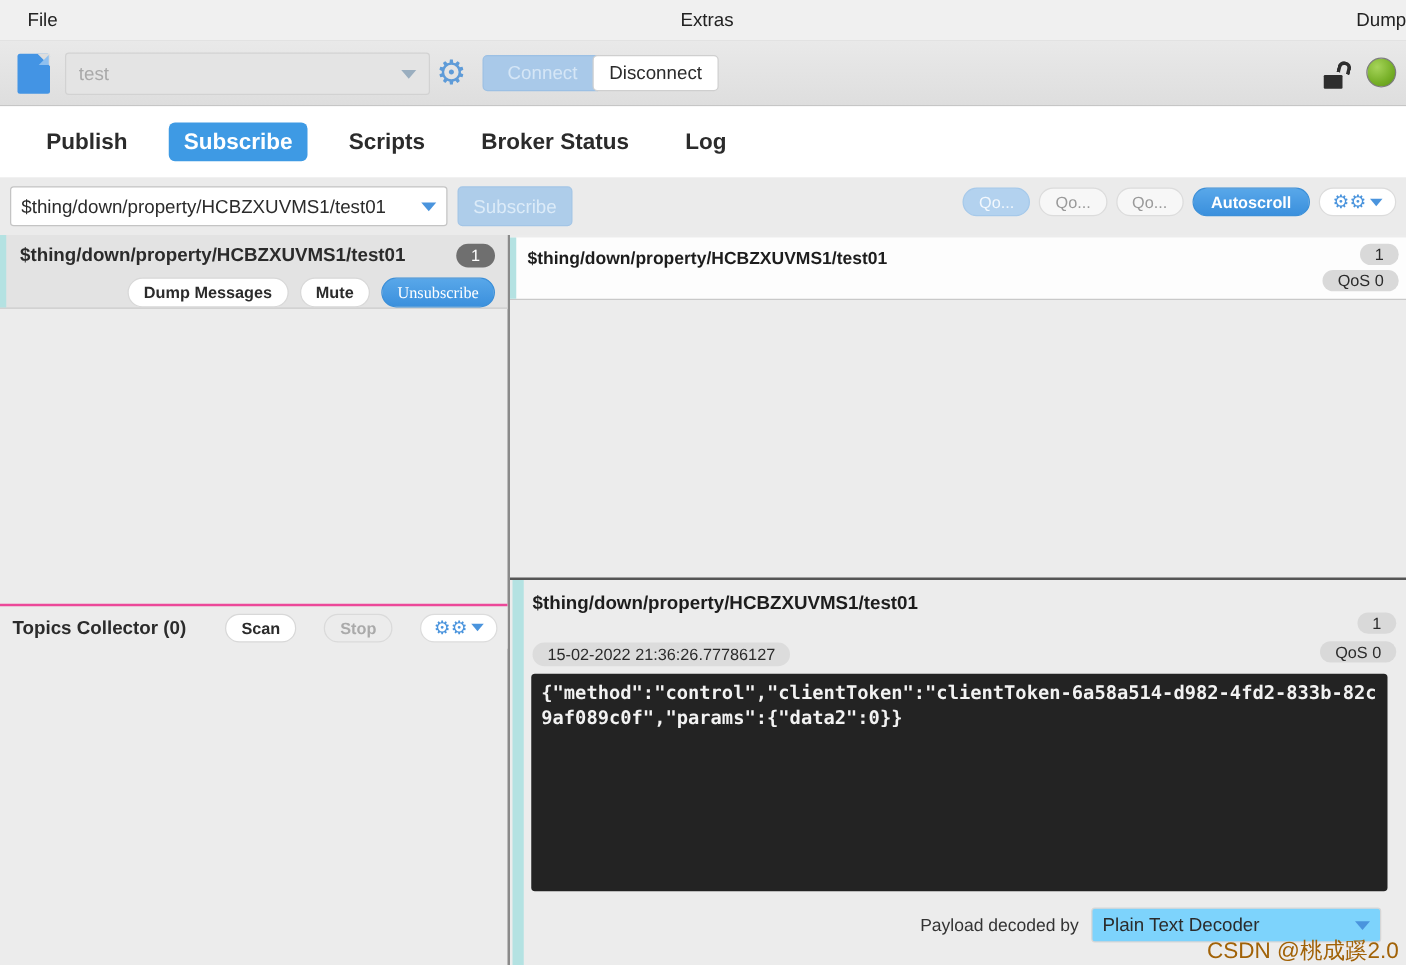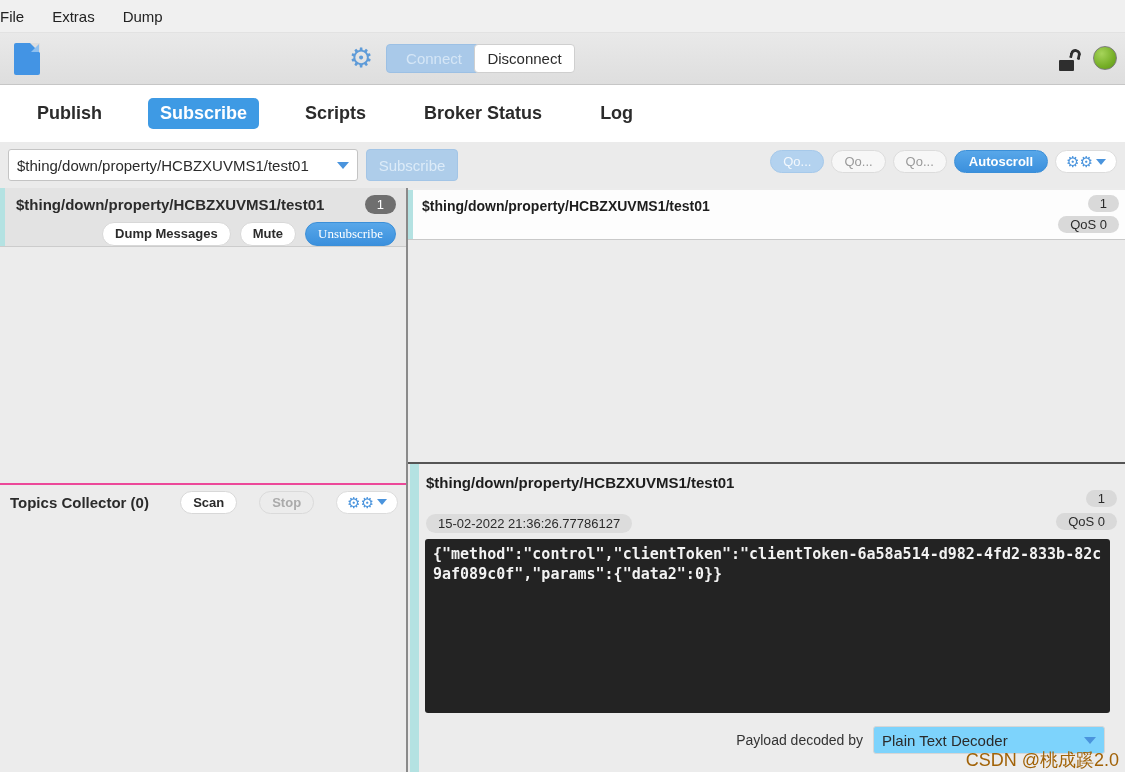--- a/index.html
+++ b/index.html
@@ -1,40 +1,40 @@
 <!DOCTYPE html>
 <html><head>
 <meta charset="utf-8">
 <style>
   * { margin:0; padding:0; box-sizing:border-box; }
   html,body { width:1125px; height:772px; font-family:"Liberation Sans", sans-serif; background:#ececec; overflow:hidden; }
   .app { position:relative; width:1125px; height:772px; }
 
   
-  .menubar { position:absolute; top:0; left:0; width:100%; height:33px; background:#f0f0f0; display:flex; align-items:center; gap:28px; border-bottom:1px solid #e2e2e2; }
+  .menubar { position:absolute; top:0; left:0; width:100%; height:33px; background:#f0f0f0; display:flex; align-items:center; padding-left:22px; gap:28px; border-bottom:1px solid #e2e2e2;justify-content:space-between; }
   .menubar span { font-size:15px; color:#222; cursor:default; }
 
   
   .toolbar { position:absolute; top:33px; left:0; width:100%; height:52px; background:linear-gradient(#e9e9e9,#dedede); border-bottom:1px solid #c6c6c6; }
   .file-icon { position:absolute; left:14px; top:10px; width:26px; height:32px; background:#4394e4; border-radius:2px; }
   .file-icon::before { content:""; position:absolute; right:0; top:0; border-style:solid; border-width:0 10px 10px 0; border-color:transparent #dedede transparent transparent; }
   .file-icon::after { content:""; position:absolute; right:1px; top:1px; border-style:solid; border-width:0 0 8px 8px; border-color:transparent transparent #8fc0ef transparent; }
   .conn-combo { position:absolute; left:52px; top:9px; width:292px; height:34px; background:#e4e4e4; border:1px solid #d2d2d2; border-radius:3px; display:flex; align-items:center; padding:0 10px; }
   .conn-combo .val { color:#a9a9a9; font-size:15px; flex:1; }
   .tri-down { width:0; height:0; border-left:6px solid transparent; border-right:6px solid transparent; border-top:7px solid #9aaebf; }
   .gear-glyph { position:absolute; left:349px; top:8px; font-size:27px; color:#5e9bd8; color:#5e9bd8; line-height:34px; }
   .btn-connect { position:absolute; left:386px; top:11px; width:96px; height:29px; background:#a9c9e9; border:1px solid #9cc0e4; border-radius:4px; color:#d5e6f6; font-size:15px; display:flex; align-items:center; justify-content:center; }
   .btn-disconnect { position:absolute; left:474px; top:11px; width:101px; height:29px; background:#ffffff; border:1px solid #cfcfcf; border-radius:4px; color:#2b2b2b; font-size:15px; display:flex; align-items:center; justify-content:center; }
   .lock { position:absolute; right:44px; top:18px; width:22px; height:20px; }
   .lock .body { position:absolute; left:0; bottom:0; width:15px; height:11px; background:#2e2e2e; border-radius:1px; }
   .lock .shackle { position:absolute; right:0; top:-2px; width:11px; height:10px; border:3px solid #2e2e2e; border-bottom:none; border-radius:6px 6px 0 0; transform:rotate(14deg); }
   .status-ball { position:absolute; right:8px; top:13px; width:24px; height:24px; border-radius:50%; background:radial-gradient(circle at 35% 30%, #a6d45a, #76af27 60%, #5d9417); border:1px solid #7d7d7d; }
 
   
-  .tabrow { position:absolute; top:85px; left:0; width:100%; height:57px; background:#ffffff; display:flex; align-items:center; padding-left:25px; gap:34px; }
+  .tabrow { position:absolute; top:85px; left:0; width:100%; height:57px; background:#ffffff; display:flex; align-items:center; padding-left:25px; gap:21px; }
   .tab { font-size:18px; font-weight:bold; color:#2b2b2b; padding:5px 12px; border-radius:5px; cursor:default; }
   .tab.active { background:#3e9ae4; color:#ffffff; }
 
   
   .subbar { position:absolute; top:142px; left:0; width:100%; height:46px; background:#ebebeb; }
   .topic-combo { position:absolute; left:8px; top:7px; width:350px; height:32px; background:#ffffff; border:1px solid #c4c4c4; border-radius:3px; display:flex; align-items:center; padding:0 8px; }
   .topic-combo .val { flex:1; font-size:15px; color:#2b2b2b; white-space:nowrap; overflow:hidden; }
   .tri-blue { width:0; height:0; border-left:6px solid transparent; border-right:6px solid transparent; border-top:7px solid #4a94dd; }
   .btn-subscribe { position:absolute; left:366px; top:7px; width:92px; height:32px; background:#aecdea; border:1px solid #a3c5e6; border-radius:4px; color:#dcebf8; font-size:15px; display:flex; align-items:center; justify-content:center; }
   .subbar-right { position:absolute; right:8px; top:8px; display:flex; align-items:center; gap:7px; }
@@ -95,20 +95,24 @@
 <div class="app">
 
   <div class="menubar">
     <span>File</span>
     <span>Extras</span>
     <span>Dump</span>
   </div>
 
   <div class="toolbar">
     <div class="file-icon"></div>
+    <div class="conn-combo">
+      <span class="val">test</span>
+      <span class="tri-down"></span>
+    </div>
     <div class="gear-glyph">⚙</div>
     <div class="btn-connect">Connect</div>
     <div class="btn-disconnect">Disconnect</div>
     <div class="lock">
       <div class="shackle"></div>
       <div class="body"></div>
     </div>
     <div class="status-ball"></div>
   </div>
 

